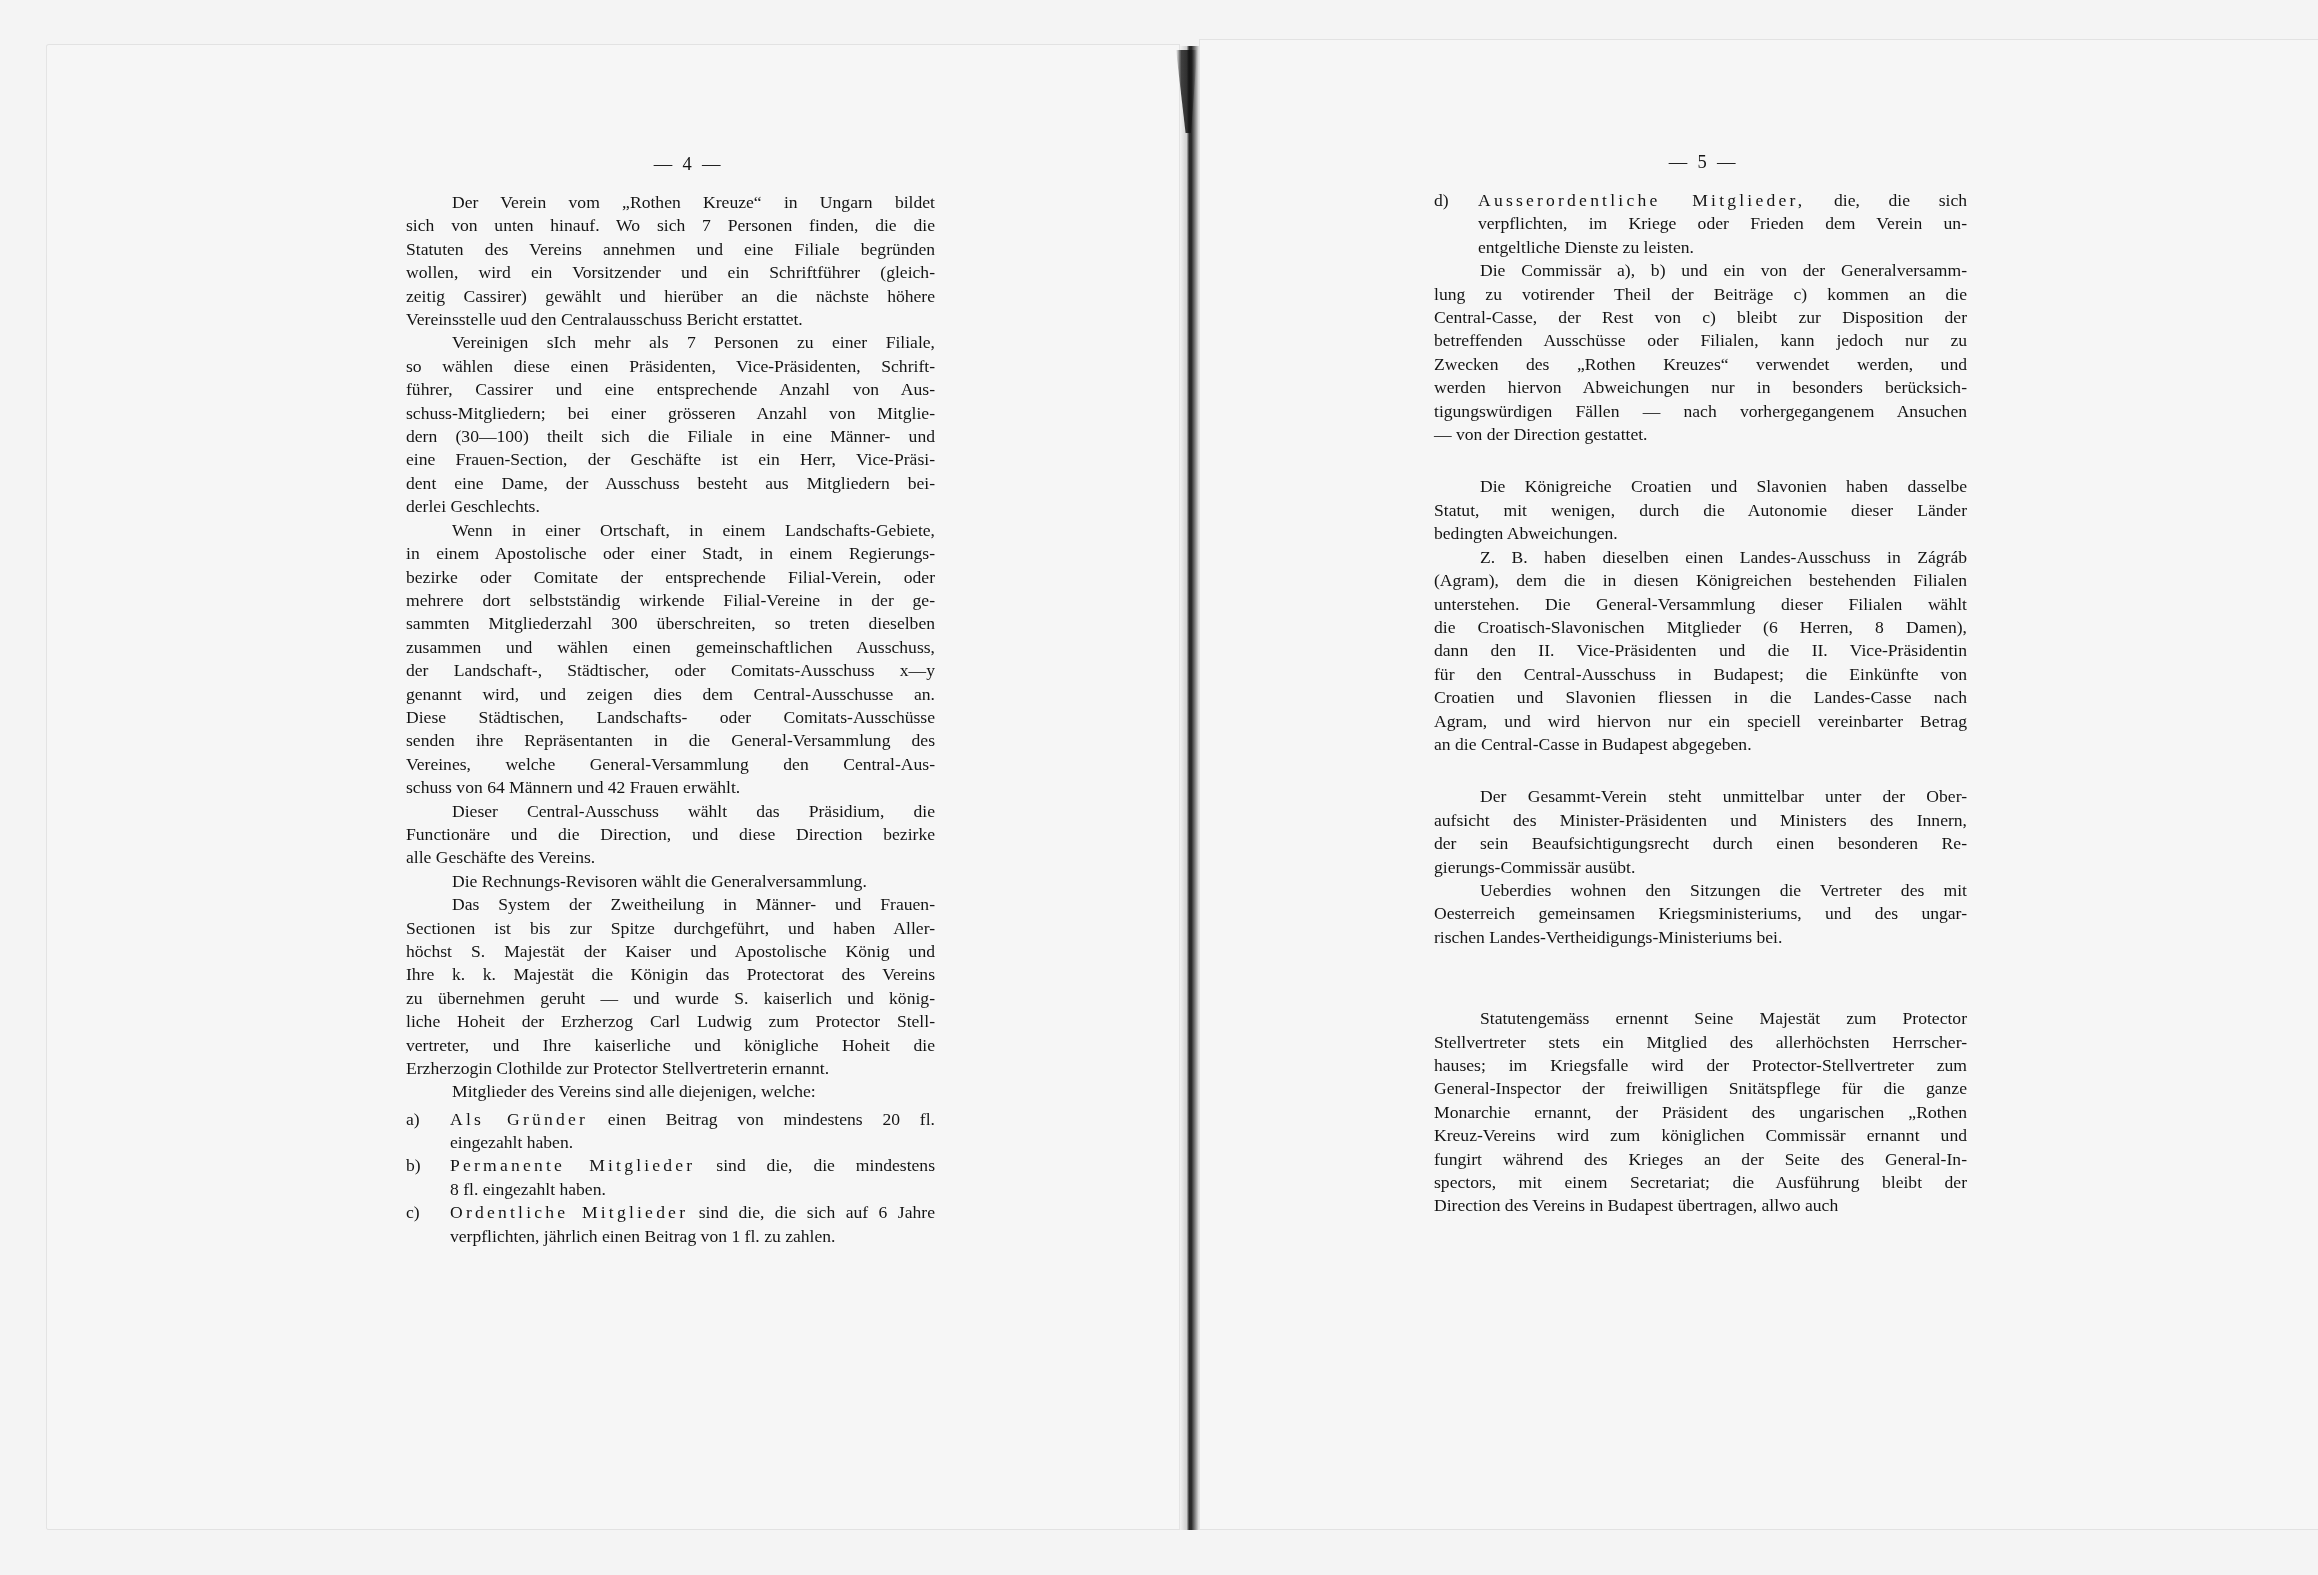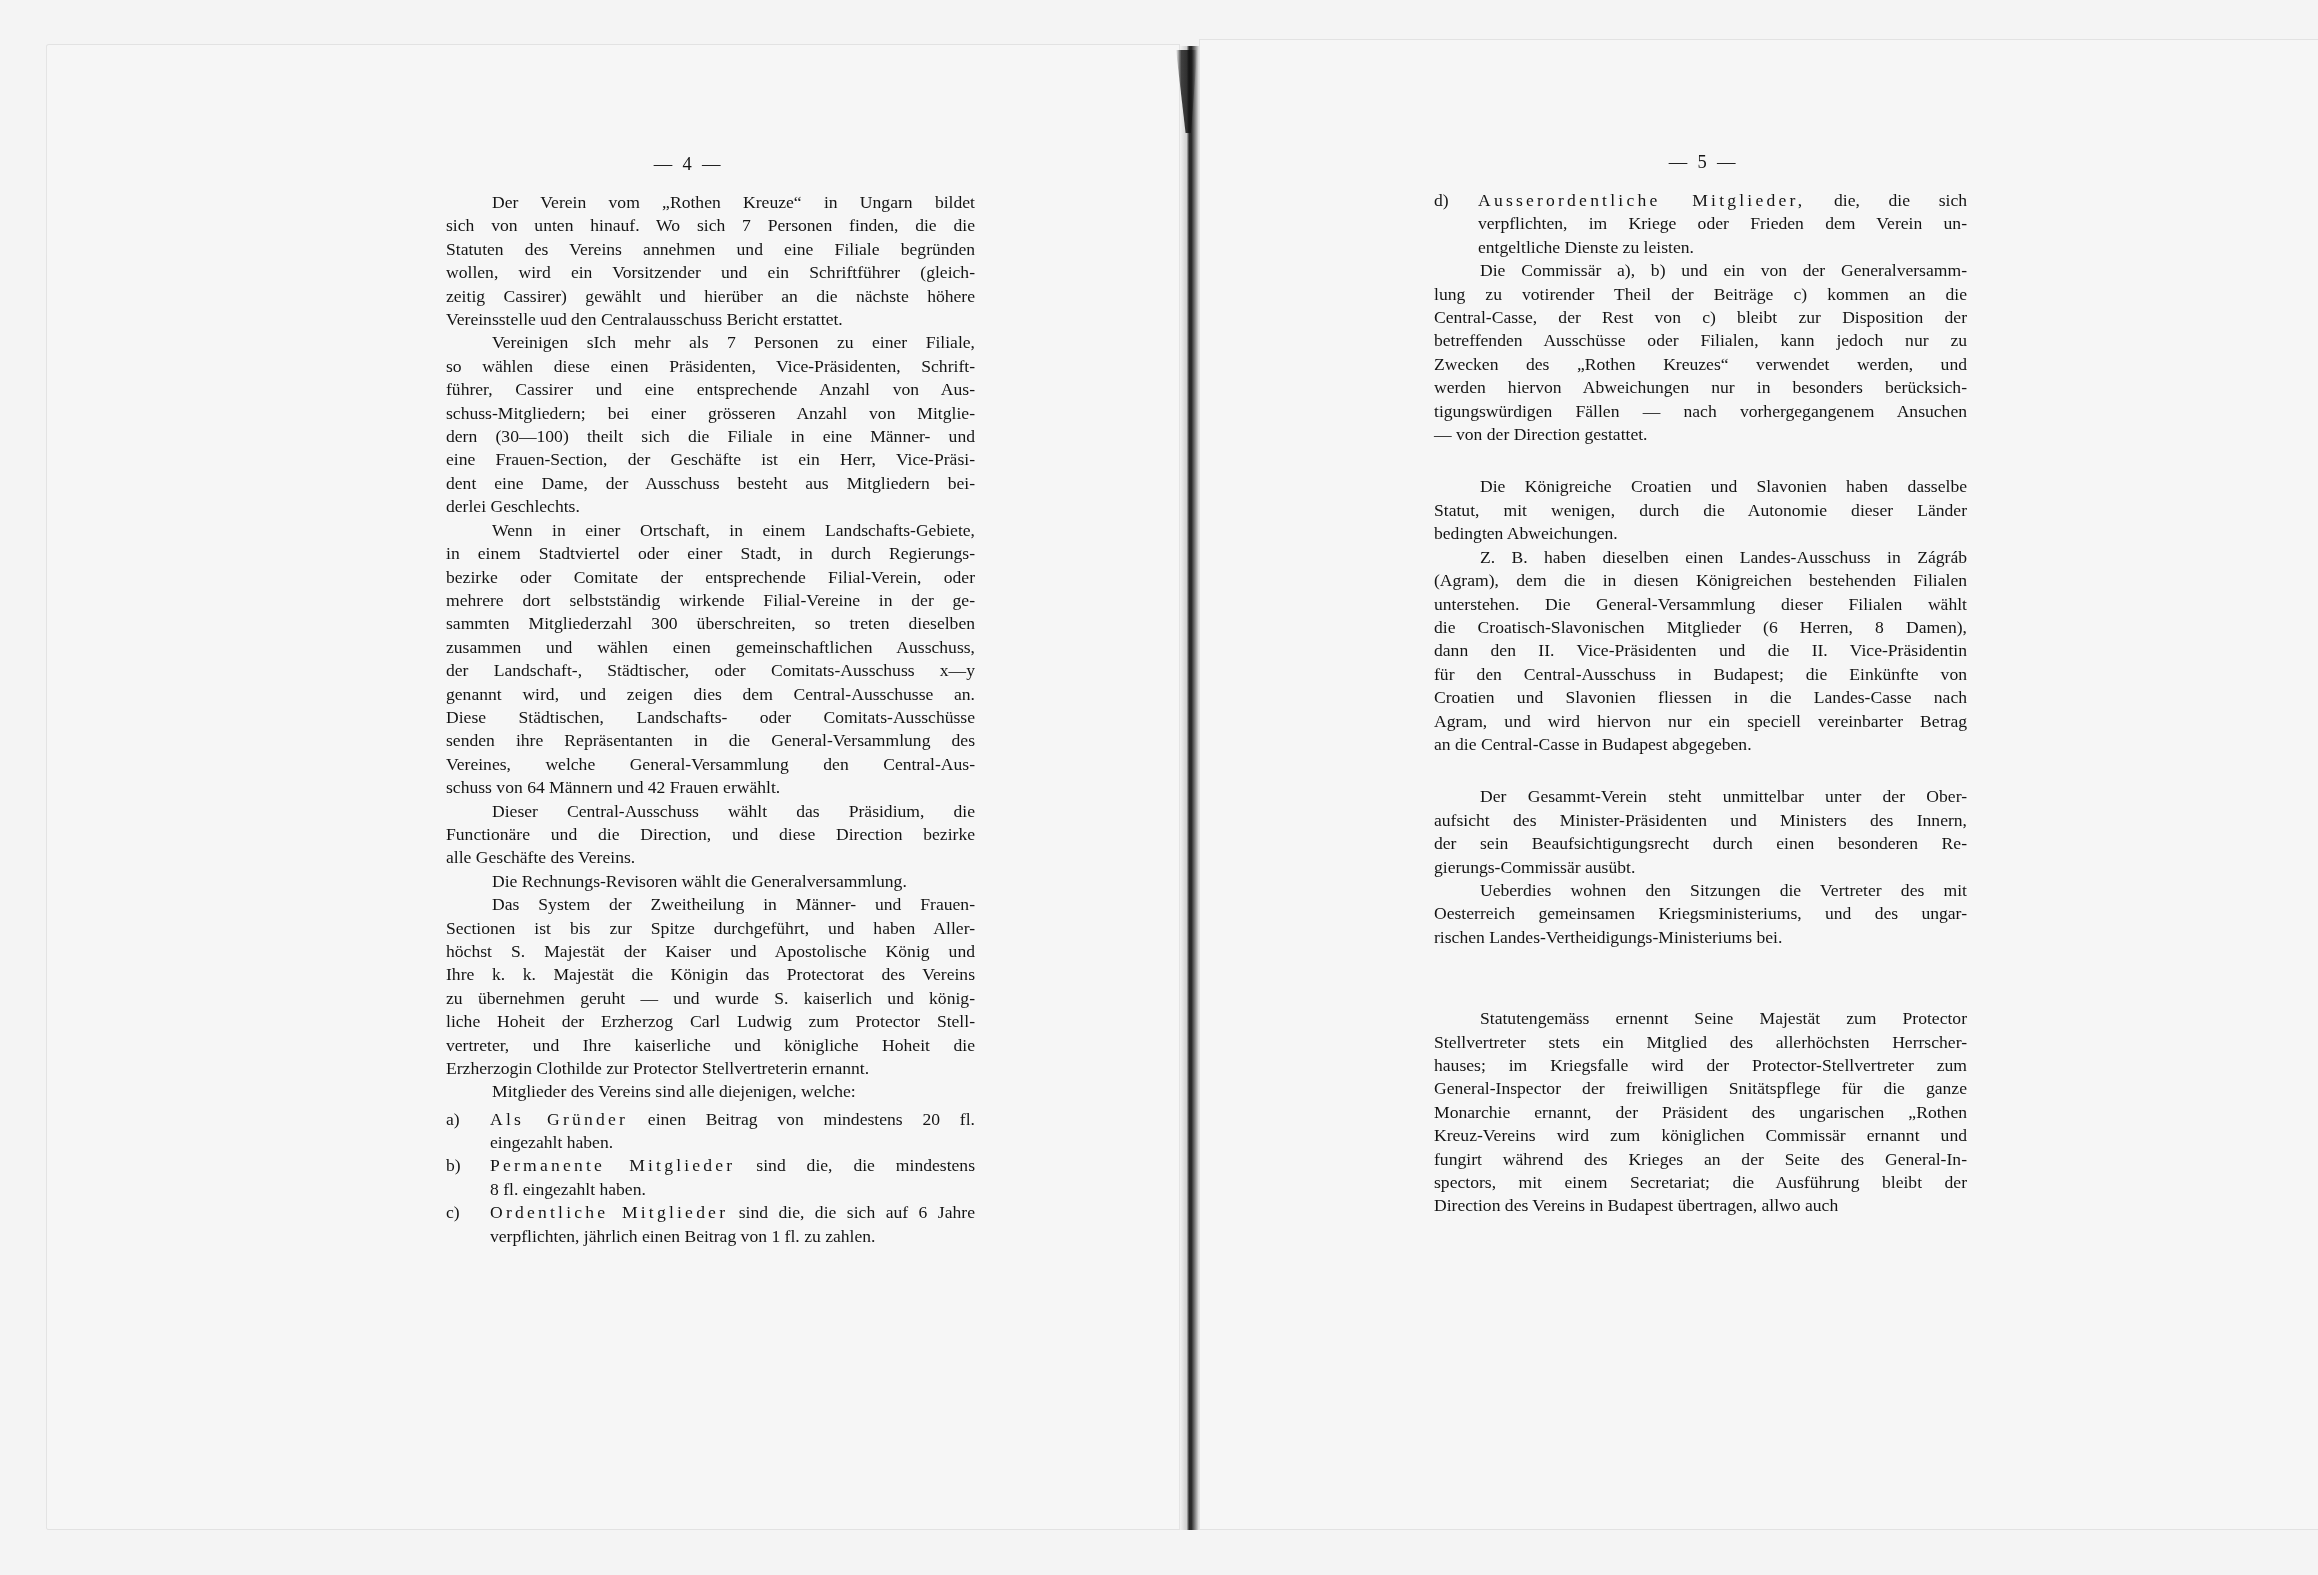--- a/index.html
+++ b/index.html
@@ -49,42 +49,42 @@
 </head>
 <body>
 
 <div class="page" id="page-left"></div>
 <div class="page" id="page-right"></div>
 <div class="gutter"></div>
 <div class="gutter-top"></div>
 
 <div class="page-number" style="left:596px; top:154px;">— 4 —</div>
 
-<div class="text-block" id="left-text" style="left:446px; top:191px; width:529px;">
+<div class="text-block" id="left-text" style="left:406px; top:191px; width:529px;">
     <div class="para">
       <span class="line ind">Der Verein vom „Rothen Kreuze“ in Ungarn bildet</span>
       <span class="line">sich von unten hinauf. Wo sich 7 Personen finden, die die</span>
       <span class="line">Statuten des Vereins annehmen und eine Filiale begründen</span>
       <span class="line">wollen, wird ein Vorsitzender und ein Schriftführer (gleich-</span>
       <span class="line">zeitig Cassirer) gewählt und hierüber an die nächste höhere</span>
       <span class="line last">Vereinsstelle uud den Centralausschuss Bericht erstattet.</span>
     </div>
     <div class="para">
       <span class="line ind">Vereinigen sIch mehr als 7 Personen zu einer Filiale,</span>
       <span class="line">so wählen diese einen Präsidenten, Vice-Präsidenten, Schrift-</span>
       <span class="line">führer, Cassirer und eine entsprechende Anzahl von Aus-</span>
       <span class="line">schuss-Mitgliedern; bei einer grösseren Anzahl von Mitglie-</span>
       <span class="line">dern (30—100) theilt sich die Filiale in eine Männer- und</span>
       <span class="line">eine Frauen-Section, der Geschäfte ist ein Herr, Vice-Präsi-</span>
       <span class="line">dent eine Dame, der Ausschuss besteht aus Mitgliedern bei-</span>
       <span class="line last">derlei Geschlechts.</span>
     </div>
     <div class="para">
       <span class="line ind">Wenn in einer Ortschaft, in einem Landschafts-Gebiete,</span>
-      <span class="line">in einem Stadtviertel oder einer Stadt, in durch Regierungs-</span>
+      <span class="line">in einem Apostolische oder einer Stadt, in einem Regierungs-</span>
       <span class="line">bezirke oder Comitate der entsprechende Filial-Verein, oder</span>
       <span class="line">mehrere dort selbstständig wirkende Filial-Vereine in der ge-</span>
       <span class="line">sammten Mitgliederzahl 300 überschreiten, so treten dieselben</span>
       <span class="line">zusammen und wählen einen gemeinschaftlichen Ausschuss,</span>
       <span class="line">der Landschaft-, Städtischer, oder Comitats-Ausschuss x—y</span>
       <span class="line">genannt wird, und zeigen dies dem Central-Ausschusse an.</span>
       <span class="line">Diese Städtischen, Landschafts- oder Comitats-Ausschüsse</span>
       <span class="line">senden ihre Repräsentanten in die General-Versammlung des</span>
       <span class="line">Vereines, welche General-Versammlung den Central-Aus-</span>
       <span class="line last">schuss von 64 Männern und 42 Frauen erwählt.</span>

